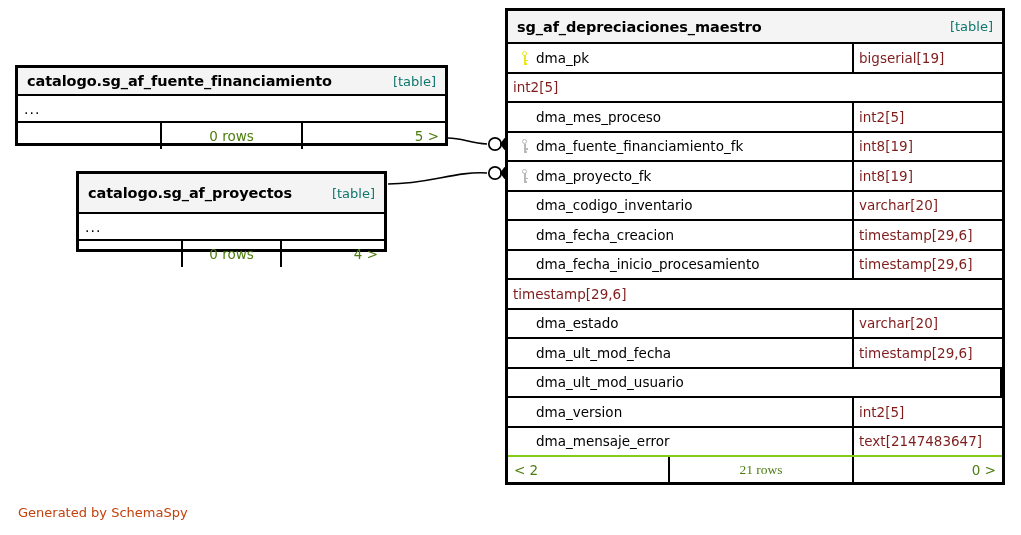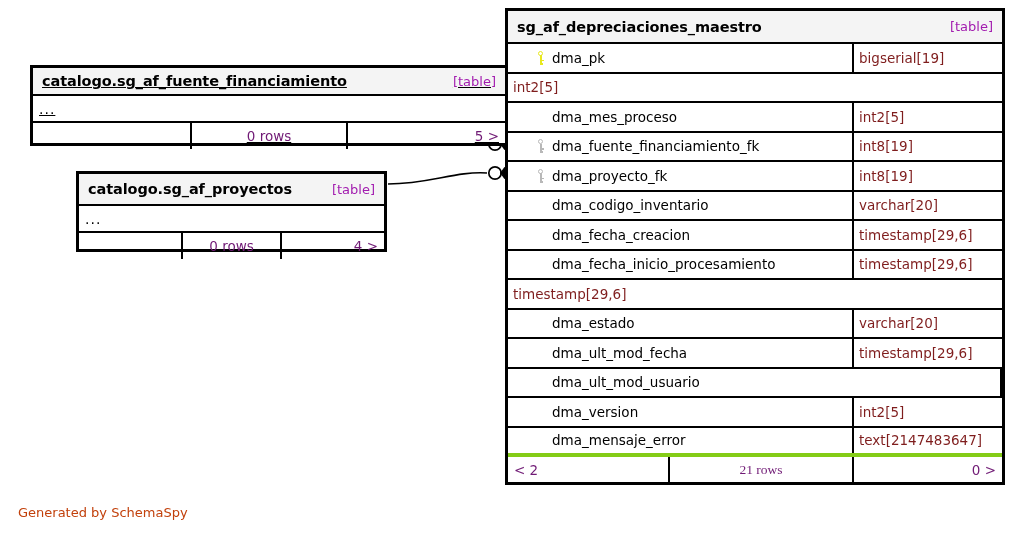--- a/index.html
+++ b/index.html
@@ -33,46 +33,45 @@
   }
   .tbl-name {
     font-weight: bold;
     font-size: 14.5px;
     color: #000000;
     white-space: nowrap;
     letter-spacing: -0.1px;
   }
   .tbl-kind {
     font-size: 13px;
-    color: #a21caf;
+    color: #0f766e;
     white-space: nowrap;
     padding-left: 14px;
   }
 
   
   .col-row {
     display: flex;
     align-items: stretch;
     border-bottom: 2px solid #000000;
     box-sizing: border-box;
     height: 29.5px;
   }
-  .col-row:last-of-type { border-bottom: 4px solid #84cc16; }
+  .col-row:last-of-type { border-bottom: 2px solid #84cc16; }
   .col-name {
     flex: 1 1 auto;
     display: flex;
     align-items: center;
     padding-left: 6px;
     font-size: 13.5px;
     color: #000000;
     border-right: 2px solid #000000;
     box-sizing: border-box;
     white-space: nowrap;
     overflow: hidden;
-    margin-left: 16px;
   }
   .col-type {
     width: 148px;
     flex: 0 0 148px;
     display: flex;
     align-items: center;
     padding-left: 5px;
     font-size: 13.5px;
     color: #7f1d1d;
     box-sizing: border-box;
@@ -138,53 +137,53 @@
   .tbl-footer {
     display: flex;
     align-items: stretch;
     box-sizing: border-box;
     height: 26px;
   }
   .foot-cell {
     display: flex;
     align-items: center;
     font-size: 13.5px;
-    color: #701a75;
+    color: #4d7c0f;
     box-sizing: border-box;
     padding: 0 6px;
     white-space: nowrap;
   }
   .foot-left   { justify-content: flex-start; }
   .foot-mid    { justify-content: center; border-left: 2px solid #000; border-right: 2px solid #000; }
   .foot-right  { justify-content: flex-end; }
 
   
   #tbl-main {
     left: 505px; top: 8px;
     width: 500px; height: 477px;
   }
   #tbl-main .tbl-header { height: 33px; }
   #tbl-main .foot-left  { flex: 0 0 160px; }
   #tbl-main .foot-mid   { flex: 1 1 auto; font-family: Liberation Serif, serif; }
   #tbl-main .foot-right { flex: 0 0 148px; }
 
   
   #tbl-fuente {
-    left: 30px; top: 65px;
-    width: 478px; height: 81px; text-decoration: underline;
+    left: 15px; top: 65px;
+    width: 433px; height: 81px;
   }
   #tbl-fuente .tbl-header { height: 28px; }
   #tbl-fuente .foot-cell  { flex: 1 1 33.33%; }
 
   
   #tbl-proyectos {
     left: 76px; top: 171px;
     width: 311px; height: 81px;
   }
-  #tbl-proyectos .tbl-header { height: 32px; }
+  #tbl-proyectos .tbl-header { height: 40px; }
   #tbl-proyectos .foot-cell  { flex: 1 1 33.33%; }
 
   
   #connectors {
     position: absolute;
     left: 0; top: 0;
     width: 1021px; height: 535px;
     pointer-events: none;
   }
 

